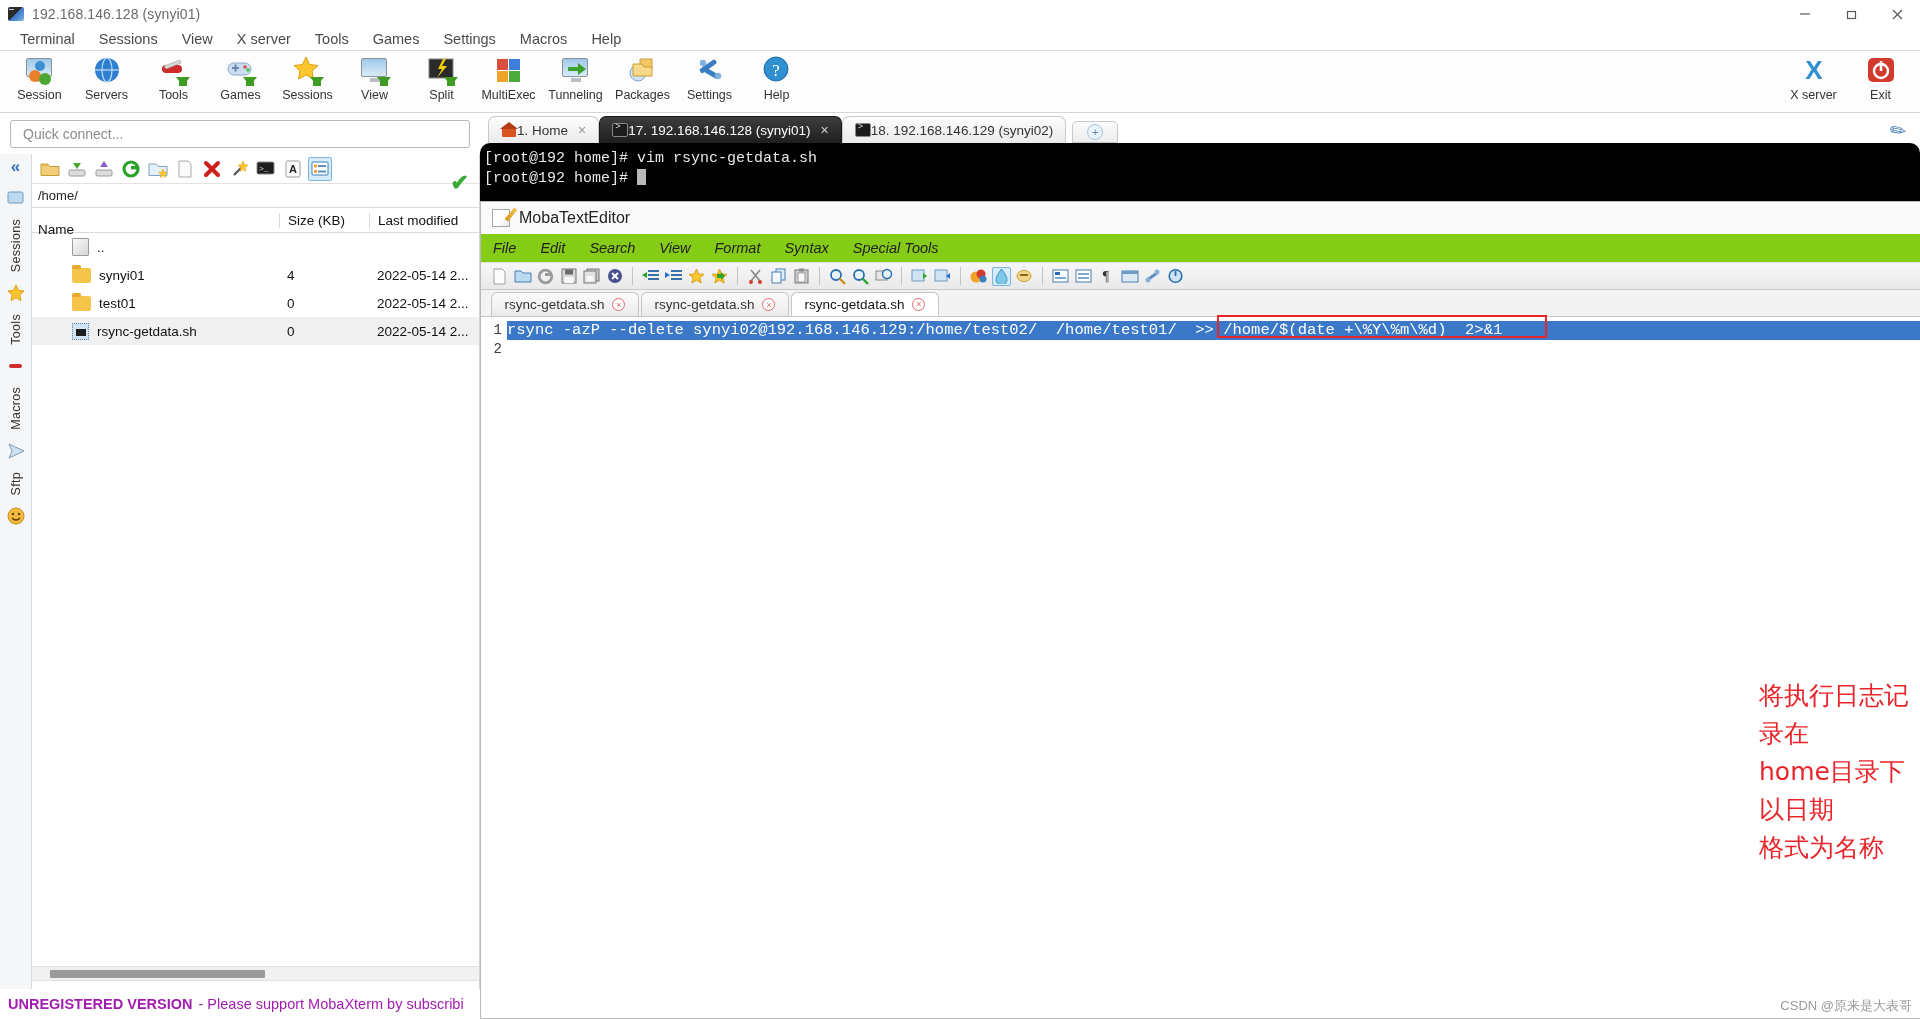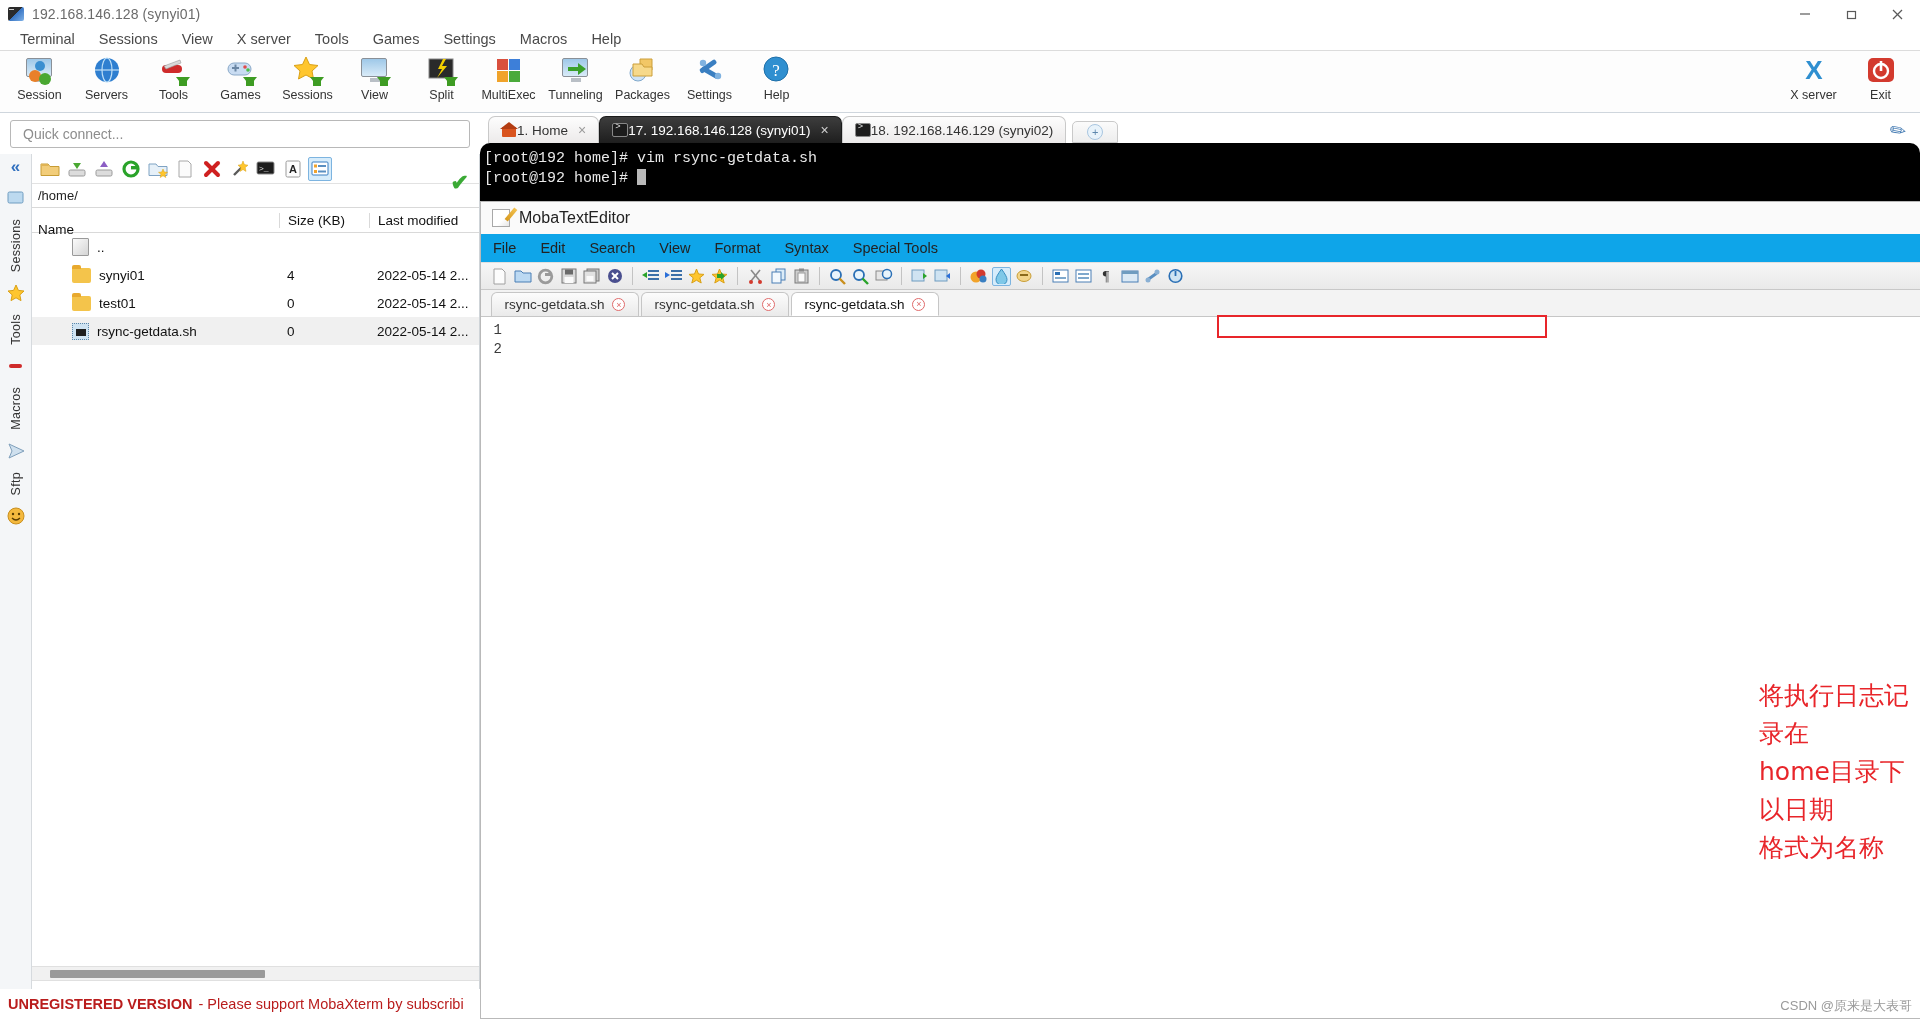--- a/index.html
+++ b/index.html
@@ -92,21 +92,21 @@
               border:1px solid #9a9a9a; border-radius:1px; flex:none;}
   .ic-script{ width:17px; height:17px; background:#cfe3f2; border:1px dotted #5e87a8; flex:none; position:relative;}
   .ic-script:after{content:"";position:absolute;left:3px;top:5px;width:10px;height:7px;background:#1e1e1e;}
   .fb-scroll { height:14px; background:#f1f1f1; border-top:1px solid #e0e0e0; position:relative;}
   .fb-scroll .thumb { position:absolute; left:18px; top:3px; width:215px; height:8px;
                       background:#9a9a9a; border-radius:1px;}
   .fb-follow { height:38px; display:flex; align-items:center; justify-content:center; gap:9px;
                font-size:14px; color:#222; border-top:1px solid #e0e0e0;}
   .chk { width:15px; height:15px; border:1px solid #8e8e8e; background:#fff; border-radius:2px;}
   .unreg { position:absolute; bottom:0; left:0; height:30px; width:480px; display:flex; align-items:center;
-           padding-left:8px; font-size:14.5px; color:#b91c1c; background:#fff;}
+           padding-left:8px; font-size:14.5px; color:#a21caf; background:#fff;}
   .unreg b { font-weight:bold; }
   
   .rightpanel { flex:1; position:relative; background:#fff; }
   .tabstrip { height:30px; background:#fff; display:flex; align-items:flex-end; padding-left:8px; }
   .tab { height:27px; display:flex; align-items:center; padding:0 12px 0 12px;
          border-radius:7px 7px 0 0; font-size:13.5px; position:relative; }
   .tab.inactive { background:linear-gradient(#fdfdfd,#eceaea); border:1px solid #c9c9c9; border-bottom:none; color:#333;}
   .tab.active { background:linear-gradient(#3d3d3d,#1e1e1e); color:#fff; border:1px solid #1a1a1a; border-bottom:none;}
   .tab .x { color:#9b9b9b; font-size:14px; margin-left:10px;}
   .tab.active .x { color:#cfcfcf; }
@@ -126,21 +126,21 @@
   
   .editor { position:absolute; left:0; top:88px; right:0; bottom:0;
             background:#f3f3f3; border:1px solid #b9b9b9; border-right:none; }
   .ed-title { height:32px; display:flex; align-items:center; gap:9px; padding-left:11px;
               font-size:16px; color:#222; background:#fafafa;}
   .ic-pencil{width:18px;height:18px;position:relative;flex:none;
      background:linear-gradient(135deg,#fff 60%,#e5e5e5);border:1px solid #a8a8a8;}
   .ic-pencil:after{content:"";position:absolute;right:-4px;top:-3px;width:4px;height:15px;
      background:linear-gradient(#f2c14e,#d89a1f);transform:rotate(40deg);}
   .ed-menu { height:28px; display:flex; align-items:center; padding-left:12px; font-size:14.5px; color:#222;
-             background:#0ea5e9;}
+             background:#84cc16;font-style:italic;}
   .ed-menu .mi { padding:0 19px 0 0; margin-right:5px;}
   .ed-tools { height:28px; display:flex; align-items:center; gap:4px; padding-left:9px;
               background:linear-gradient(#f6f6f6,#e9e9e9); border-top:1px solid #e0e0e0;
               border-bottom:1px solid #c8c8c8;}
   .et-b { width:19px; height:19px; border-radius:2px; position:relative; display:flex;
           align-items:center; justify-content:center; font-size:11px; }
   .et-b.sel { background:#d6ecfb; border:1px solid #7db4e0; }
   .et-sep { width:1px; height:18px; background:#c3c3c3; margin:0 4px; }
   .ed-tabs { height:26px; display:flex; align-items:flex-end; padding-left:10px; gap:2px;
              background:#f3f3f3;}
@@ -778,20 +778,21 @@
           <span class="cl">×</span>
         </div>
       </div>
 
       <div class="ed-code">
         <div class="gutter">
           <div>1</div>
           <div>2</div>
         </div>
         <div class="codearea">
+          <span class="codeline">rsync -azP --delete synyi02@192.168.146.129:/home/test02/  /home/test01/  &gt;&gt; /home/$(date +\%Y\%m\%d)  2&gt;&amp;1</span>
           <div class="redbox"></div>
           <div class="annot">
             <div>将执行日志记录在</div>
             <div>home目录下以日期</div>
             <div>格式为名称</div>
           </div>
         </div>
       </div>
     </div>
 

